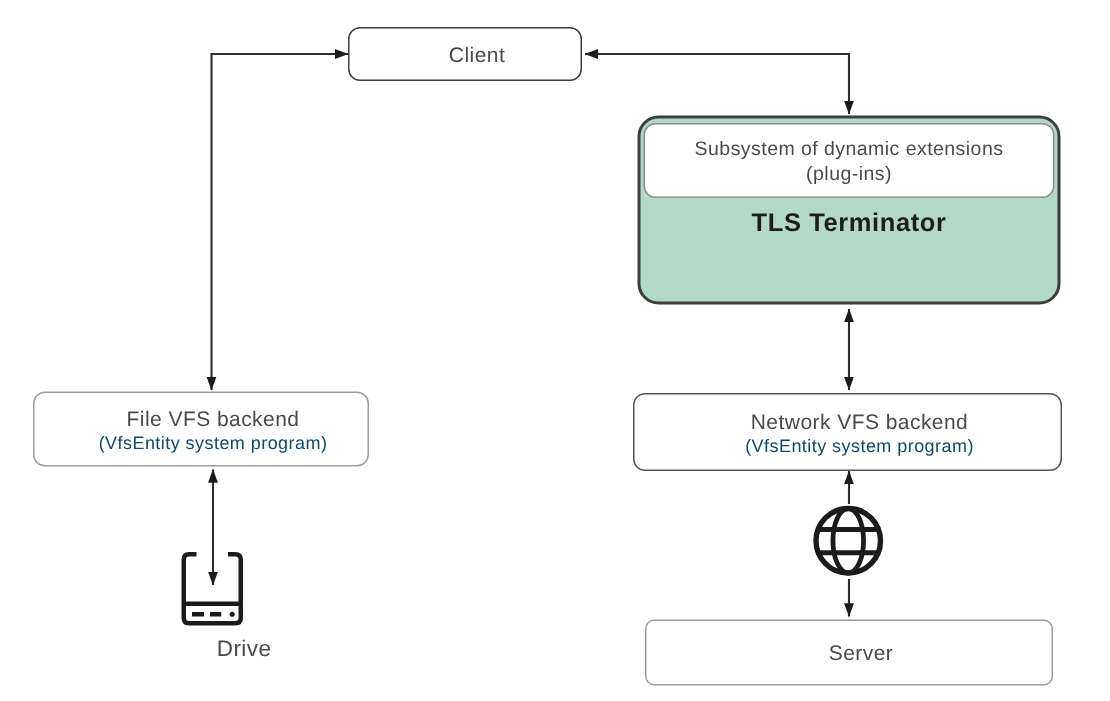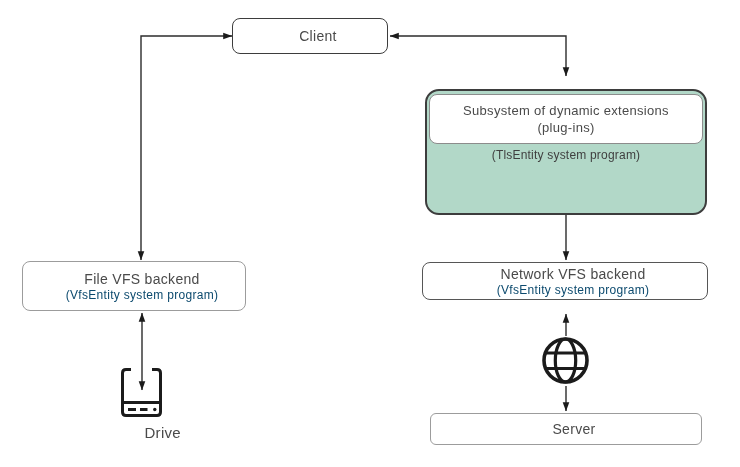--- a/index.html
+++ b/index.html
@@ -12,21 +12,21 @@
   .box{
     display:flex;flex-direction:column;align-items:center;justify-content:center;
     text-align:center;background:#fff;letter-spacing:.3px;padding-left:16px;
   }
   .client-box{
     left:232px;top:18px;width:156px;height:36px;
     border:1.5px solid var(--border-dark,#3d3d3d);border-radius:8px;
     font-size:14px;
   }
   .tls-box{
-    left:425px;top:89px;width:282px;height:126px;
+    left:425px;top:77px;width:282px;height:126px;
     background:var(--tls-fill,#b2d8c8);
     border:2px solid var(--border-dark,#3d3d3d);border-radius:14px;
     display:flex;flex-direction:column;align-items:center;
     padding:3px 3px 0 3px;
   }
   .subsystem-box{
     width:100%;height:48px;flex:none;
     background:#fff;border:1px solid var(--border-mid,#8c8c8c);border-radius:8px;
     display:flex;flex-direction:column;align-items:center;justify-content:center;
     font-size:13px;line-height:17px;letter-spacing:.3px;text-align:center;
@@ -36,24 +36,24 @@
     color:#1d1d1d;text-align:center;letter-spacing:.4px;
   }
   .tls-subtitle{
     font-size:12px;line-height:15px;color:#3f3f3f;text-align:center;letter-spacing:.2px;
   }
   .vfs-box{
     border:1px solid var(--border-light,#9c9c9c);border-radius:8px;
     font-size:14px;line-height:18px;
   }
   .file-vfs{left:22px;top:261px;width:224px;height:50px;}
-  .network-vfs{left:422px;top:262px;width:286px;height:38px;border-color:#565656;}
+  .network-vfs{left:422px;top:262px;width:286px;height:52px;border-color:#565656;}
   .box-subtitle{font-size:12px;line-height:15px;color:#0c4a6e;}
   .server-box{
-    left:430px;top:413px;width:272px;height:32px;
+    left:430px;top:413px;width:272px;height:44px;
     border:1px solid var(--border-light,#9c9c9c);border-radius:6px;
     font-size:14px;
   }
   .drive-label{
     left:101px;top:424px;width:80px;text-align:right;font-size:15px;letter-spacing:.3px;
   }
   svg.overlay{position:absolute;left:0;top:0;pointer-events:none;}
   .connector{stroke:var(--line-color,#2c2c2c);stroke-width:1.4;fill:none;}
   .icon-stroke{stroke:#1b1b1b;fill:none;}
 </style>
@@ -98,22 +98,22 @@
   <div class="abs box client-box">
     <span>Client</span>
   </div>
 
   <div class="abs tls-box">
     <div class="subsystem-box">
       <span>Subsystem of dynamic extensions</span>
       <span>(plug-ins)</span>
     </div>
     <div class="tls-title">
+      <div>TLS Terminator</div>
     </div>
-    <div class="tls-subtitle">(TlsEntity system program)</div>
   </div>
 
   <div class="abs box vfs-box file-vfs">
     <span>File VFS backend</span>
     <span class="box-subtitle">(VfsEntity system program)</span>
   </div>
 
   <div class="abs box vfs-box network-vfs">
     <span>Network VFS backend</span>
     <span class="box-subtitle">(VfsEntity system program)</span>

